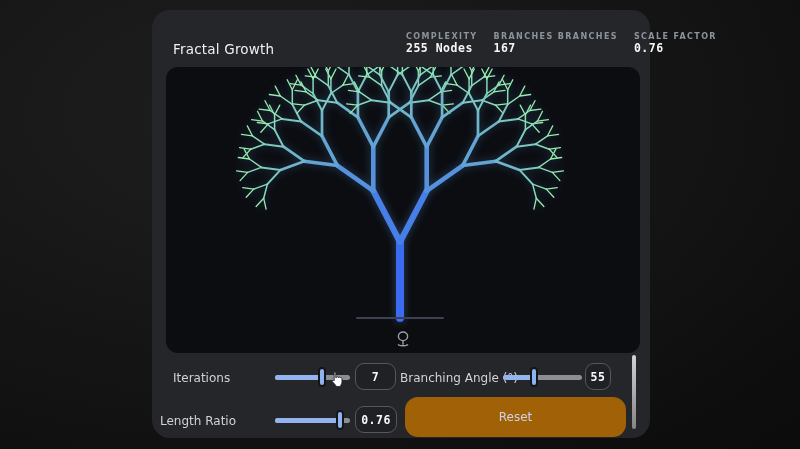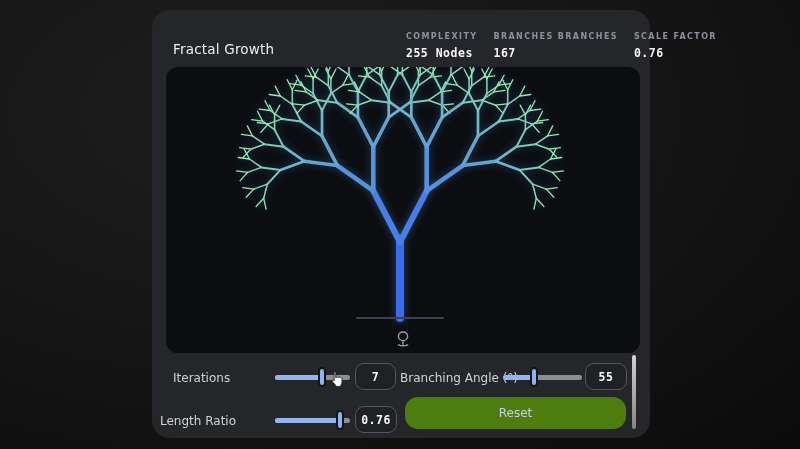--- a/index.html
+++ b/index.html
@@ -20,21 +20,21 @@
     font-size:13.5px; font-weight:500; color:#eef0f2; letter-spacing:.2px;
   }
   .stats { position:absolute; left:254px; top:22px; display:flex;justify-content:space-between; }
   .stat { margin-right:16px; }
   .stat:last-child { margin-right:0; }
   .stat-label {
     font-size:8px; font-weight:600; letter-spacing:1.4px; color:#8d939c;
     white-space:nowrap;
   }
   .stat-value {
-    margin-top:5px; font-family:"DejaVu Sans Mono","Liberation Mono",monospace;
+    font-family:"DejaVu Sans Mono","Liberation Mono",monospace;
     font-size:11.5px; font-weight:bold; color:#f6f6f6; letter-spacing:.5px;
     white-space:nowrap;
   }
   
   .canvas {
     position:absolute; left:14px; top:57px; width:474px; height:286px;
     background:#0b0d11; border-radius:12px; overflow:hidden;
   }
   .canvas svg.tree { position:absolute; left:0; top:0;
     filter:drop-shadow(0 0 4px rgba(96,170,240,.35)); }
@@ -56,22 +56,22 @@
     background:#8fb2f0; border:2px solid #141518; border-radius:4px;
   }
   .valbox {
     position:absolute; height:27px; background:#1f2124;
     border:1.5px solid #54575d; border-radius:9px;
     display:flex; align-items:center; justify-content:center;
     font-family:"DejaVu Sans Mono","Liberation Mono",monospace;
     font-size:11.5px; font-weight:bold; color:#fafafa; letter-spacing:.5px;
   }
   .reset-btn {
-    position:absolute; left:253px; top:387px; width:221px; height:32px;
-    background:#4d7c0f; border:none; border-radius:13px;
+    position:absolute; left:253px; top:387px; width:221px; height:40px;
+    background:#a16207; border:none; border-radius:13px;
     color:#ccd2e6; font-size:12px; font-family:inherit; cursor:pointer;
     display:flex; align-items:center; justify-content:center;
   }
   .scrollbar-thumb {
     position:absolute; left:480px; top:345px; width:4px; height:74px;
     border-radius:2px; background:linear-gradient(#d2d2d2,#848484);
   }
   .cursor { position:absolute; left:329px; top:371px; width:15px; height:17px; z-index:10; }
 </style>
 </head>
@@ -370,21 +370,21 @@
     <div class="thumb" style="left: 64%;"></div>
   </div>
   <div class="valbox" style="left:203px; top:353px; width:41px">7</div>
 
   <div class="ctl-label" style="left:248px; top:361px">Branching Angle (°)</div>
   <div class="slider" id="slider-angle" style="left:351px; top:356px; width:79px">
     <div class="track"></div>
     <div class="fill" style="width: 41%;"></div>
     <div class="thumb" style="left: 41%;"></div>
   </div>
-  <div class="valbox" style="left:433px; top:353px; width:42px">55</div>
+  <div class="valbox" style="left:433px; top:353px; width:26px">55</div>
 
   <div class="ctl-label" style="left:8px; top:404px">Length Ratio</div>
   <div class="slider" id="slider-ratio" style="left:123px; top:399px; width:75px">
     <div class="track"></div>
     <div class="fill" style="width: 88%;"></div>
     <div class="thumb" style="left: 88%;"></div>
   </div>
   <div class="valbox" style="left:203px; top:396px; width:42px">0.76</div>
 
   <button class="reset-btn">Reset</button>

